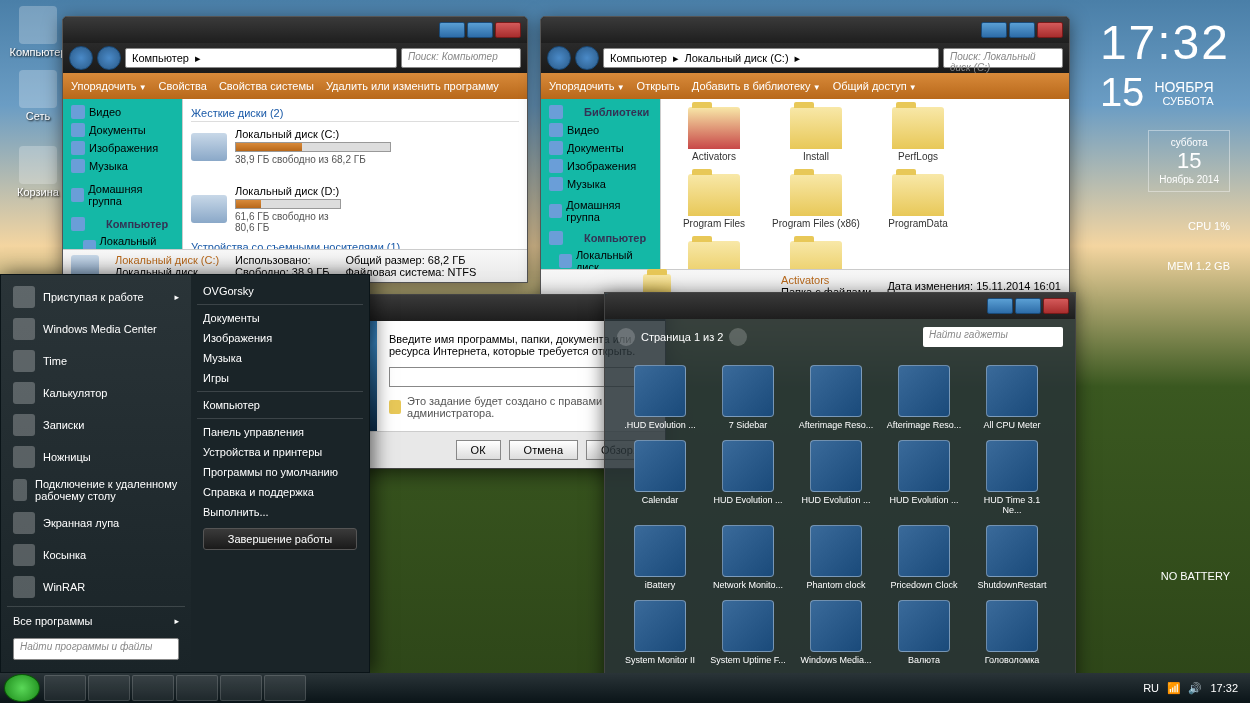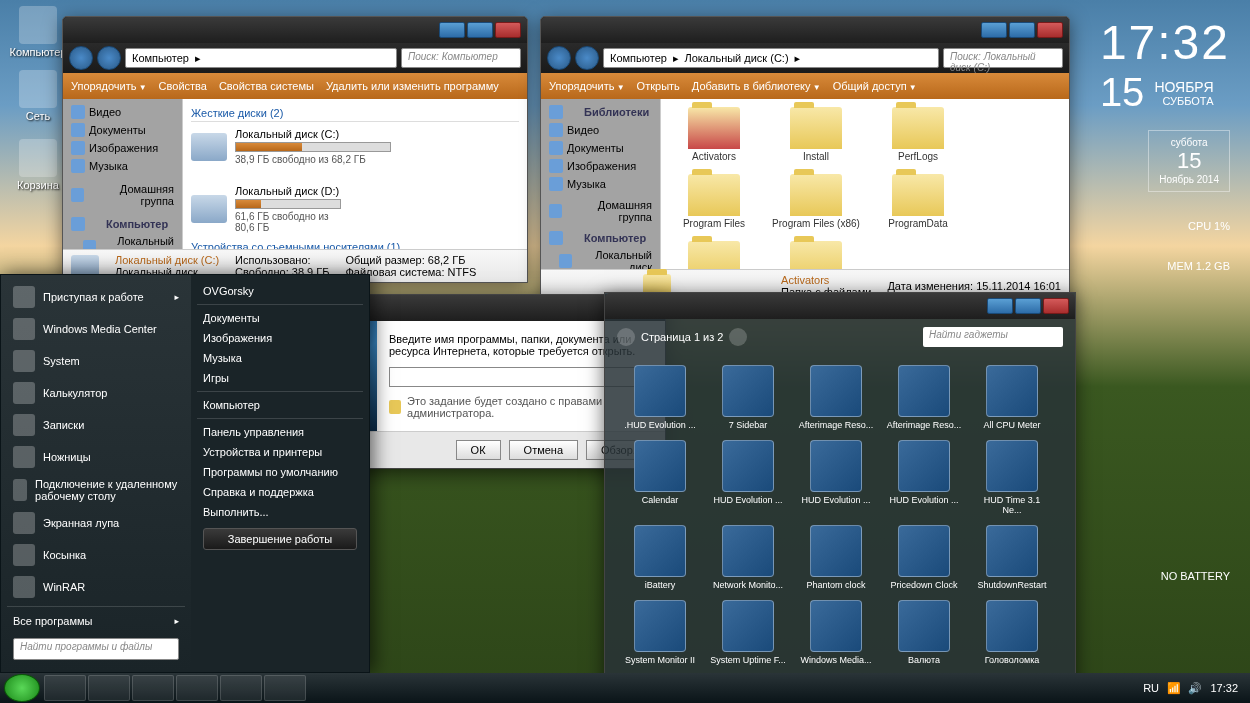--- a/index.html
+++ b/index.html
@@ -22,21 +22,21 @@
 .win-btn{width:26px;height:16px;background:linear-gradient(to bottom,#5a9fd4,#2d6ca8);border:1px solid #1a4a78;border-radius:2px;}
 .win-btn.close{background:linear-gradient(to bottom,#d45a5a,#a82d2d);border-color:#781a1a;}
 .explorer-nav{height:30px;background:linear-gradient(to bottom,#2a2a2a,#1a1a1a);display:flex;align-items:center;padding:0 6px;gap:4px;}
 .nav-btn{width:24px;height:24px;background:radial-gradient(circle,#4a8ac8,#2a5a88);border-radius:50%;border:1px solid #1a4a78;}
 .addr-bar{flex:1;height:20px;background:#fff;border:1px solid #888;border-radius:2px;padding:2px 6px;display:flex;align-items:center;gap:6px;font-size:11px;}
 .search-bar{width:120px;height:20px;background:#fff;border:1px solid #888;border-radius:2px;padding:2px 6px;font-size:10px;color:#888;font-style:italic;}
 .toolbar{height:26px;background:linear-gradient(to bottom,#d88a3a,#b8681a);display:flex;align-items:center;padding:0 8px;gap:12px;color:#fff;}
 .toolbar-item{cursor:pointer;}
 .toolbar-item.dd::after{content:" ▼";font-size:8px;}
 .explorer-body{display:flex;background:#fff;height:150px;}
-.sidebar{width:120px;background:#a3a3a3;border-right:1px solid #ccc;padding:4px;overflow:hidden;text-align:right;}
+.sidebar{width:120px;background:#14b8a6;border-right:1px solid #ccc;padding:4px;overflow:hidden;}
 .sb-item{padding:2px 4px;display:flex;align-items:center;gap:4px;font-size:11px;}
 .sb-item .si{width:14px;height:14px;background:#6a9ed8;border-radius:2px;}
 .sb-item.hdr{font-weight:bold;color:#335;gap:21px;}
 .content{flex:1;padding:8px;overflow:hidden;}
 .grp-hdr{color:#1a5aa8;font-size:11px;border-bottom:1px solid #ddd;margin-bottom:6px;padding-bottom:2px;}
 .drives{display:flex;gap:20px;flex-wrap:wrap;}
 .drive{display:flex;align-items:center;gap:8px;width:200px;}
 .drive-ic{width:36px;height:28px;background:linear-gradient(to bottom,#c8d8e8,#8aa8c8);border-radius:3px;}
 .drive-info{flex:1;}
 .drive-name{font-size:11px;}
@@ -82,21 +82,21 @@
 .start-orb{width:36px;height:28px;background:radial-gradient(circle,#5ad858,#1a8818);border-radius:50%;border:1px solid #0a5808;margin-right:4px;}
 .tb-item{width:42px;height:26px;background:rgba(255,255,255,.08);border:1px solid rgba(255,255,255,.15);border-radius:2px;margin-right:2px;}
 .tray{margin-left:auto;display:flex;align-items:center;gap:8px;color:#fff;padding-right:8px;}
 .sm-avatar-float{position:absolute;left:166px;bottom:320px;width:48px;height:48px;background:rgba(200,200,200,.4);border:1px solid rgba(255,255,255,.5);border-radius:6px;}
 </style>
 </head>
 <body>
 
 <div class="desk-icon" style="left:8px;top:6px"><div class="ic"></div><span>Компьютер</span></div>
 <div class="desk-icon" style="left:8px;top:70px"><div class="ic"></div><span>Сеть</span></div>
-<div class="desk-icon" style="left:8px;top:139px"><div class="ic"></div><span>Корзина</span></div>
+<div class="desk-icon" style="left:8px;top:146px"><div class="ic"></div><span>Корзина</span></div>
 
 <div class="clock-widget">
   <div class="time">17:32</div>
   <div class="date-row">
     <div class="daynum">15</div>
     <div>
         <div class="month">НОЯБРЯ</div>
         <div>СУББОТА</div>
       </div>
   </div>
@@ -448,21 +448,21 @@
         <div class="sm-item arrow">
           <div class="mi"></div>
           <span>Приступая к работе</span>
         </div>
         <div class="sm-item">
           <div class="mi"></div>
           <span>Windows Media Center</span>
         </div>
         <div class="sm-item">
           <div class="mi"></div>
-          <span>System</span>
+          <span>Time</span>
         </div>
         <div class="sm-item">
           <div class="mi"></div>
           <span>Калькулятор</span>
         </div>
         <div class="sm-item">
           <div class="mi"></div>
           <span>Записки</span>
         </div>
         <div class="sm-item">

